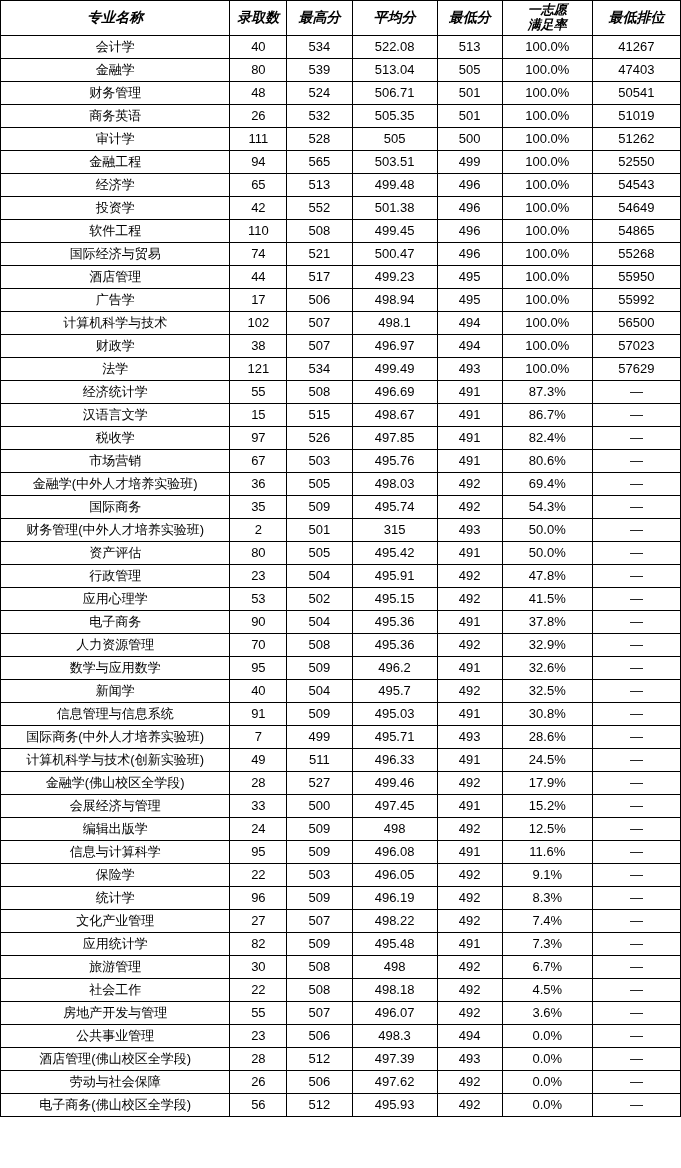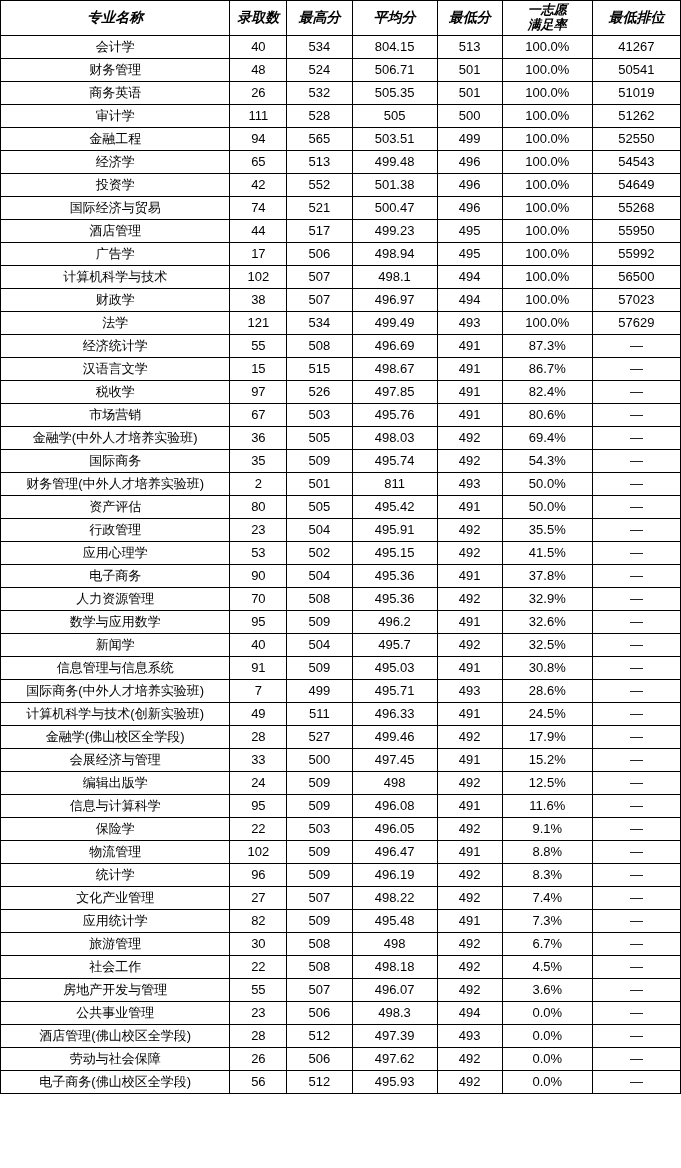--- a/index.html
+++ b/index.html
@@ -79,24 +79,33 @@
         <span class="hdr-two-line">满足率</span>
       </th>
       <th>最低排位</th>
     </tr>
   </thead>
   <tbody id="table-body">
       <tr>
         <td class="major">会计学</td>
         <td>40</td>
         <td>534</td>
-        <td>804.15</td>
+        <td>522.08</td>
         <td>513</td>
         <td>100.0%</td>
         <td>41267</td>
+      </tr>
+      <tr>
+        <td class="major">金融学</td>
+        <td>80</td>
+        <td>539</td>
+        <td>513.04</td>
+        <td>505</td>
+        <td>100.0%</td>
+        <td>47403</td>
       </tr>
       <tr>
         <td class="major">财务管理</td>
         <td>48</td>
         <td>524</td>
         <td>506.71</td>
         <td>501</td>
         <td>100.0%</td>
         <td>50541</td>
       </tr>
@@ -139,20 +148,29 @@
       <tr>
         <td class="major">投资学</td>
         <td>42</td>
         <td>552</td>
         <td>501.38</td>
         <td>496</td>
         <td>100.0%</td>
         <td>54649</td>
       </tr>
       <tr>
+        <td class="major">软件工程</td>
+        <td>110</td>
+        <td>508</td>
+        <td>499.45</td>
+        <td>496</td>
+        <td>100.0%</td>
+        <td>54865</td>
+      </tr>
+      <tr>
         <td class="major">国际经济与贸易</td>
         <td>74</td>
         <td>521</td>
         <td>500.47</td>
         <td>496</td>
         <td>100.0%</td>
         <td>55268</td>
       </tr>
       <tr>
         <td class="major">酒店管理</td>
@@ -250,41 +268,41 @@
         <td>509</td>
         <td>495.74</td>
         <td>492</td>
         <td>54.3%</td>
         <td>—</td>
       </tr>
       <tr>
         <td class="major">财务管理(中外人才培养实验班)</td>
         <td>2</td>
         <td>501</td>
-        <td>811</td>
+        <td>315</td>
         <td>493</td>
         <td>50.0%</td>
         <td>—</td>
       </tr>
       <tr>
         <td class="major">资产评估</td>
         <td>80</td>
         <td>505</td>
         <td>495.42</td>
         <td>491</td>
         <td>50.0%</td>
         <td>—</td>
       </tr>
       <tr>
         <td class="major">行政管理</td>
         <td>23</td>
         <td>504</td>
         <td>495.91</td>
         <td>492</td>
-        <td>35.5%</td>
+        <td>47.8%</td>
         <td>—</td>
       </tr>
       <tr>
         <td class="major">应用心理学</td>
         <td>53</td>
         <td>502</td>
         <td>495.15</td>
         <td>492</td>
         <td>41.5%</td>
         <td>—</td>
@@ -391,29 +409,20 @@
       <tr>
         <td class="major">保险学</td>
         <td>22</td>
         <td>503</td>
         <td>496.05</td>
         <td>492</td>
         <td>9.1%</td>
         <td>—</td>
       </tr>
       <tr>
-        <td class="major">物流管理</td>
-        <td>102</td>
-        <td>509</td>
-        <td>496.47</td>
-        <td>491</td>
-        <td>8.8%</td>
-        <td>—</td>
-      </tr>
-      <tr>
         <td class="major">统计学</td>
         <td>96</td>
         <td>509</td>
         <td>496.19</td>
         <td>492</td>
         <td>8.3%</td>
         <td>—</td>
       </tr>
       <tr>
         <td class="major">文化产业管理</td>

